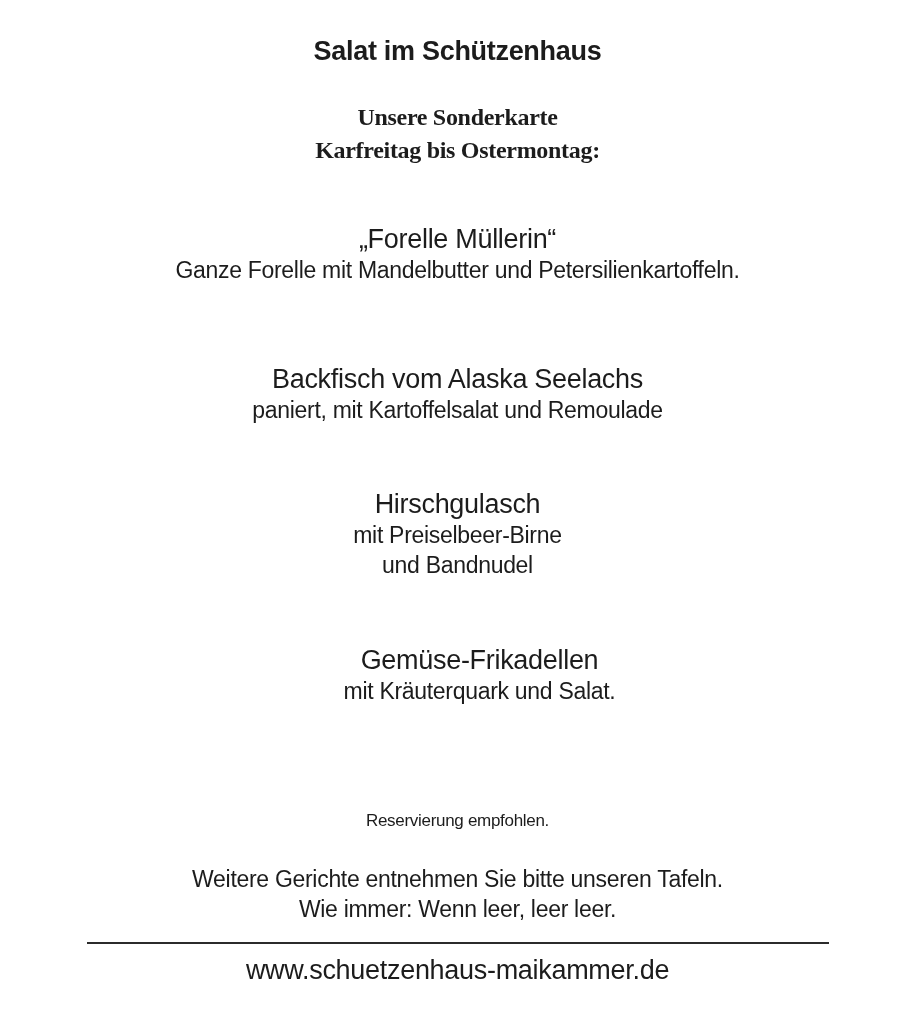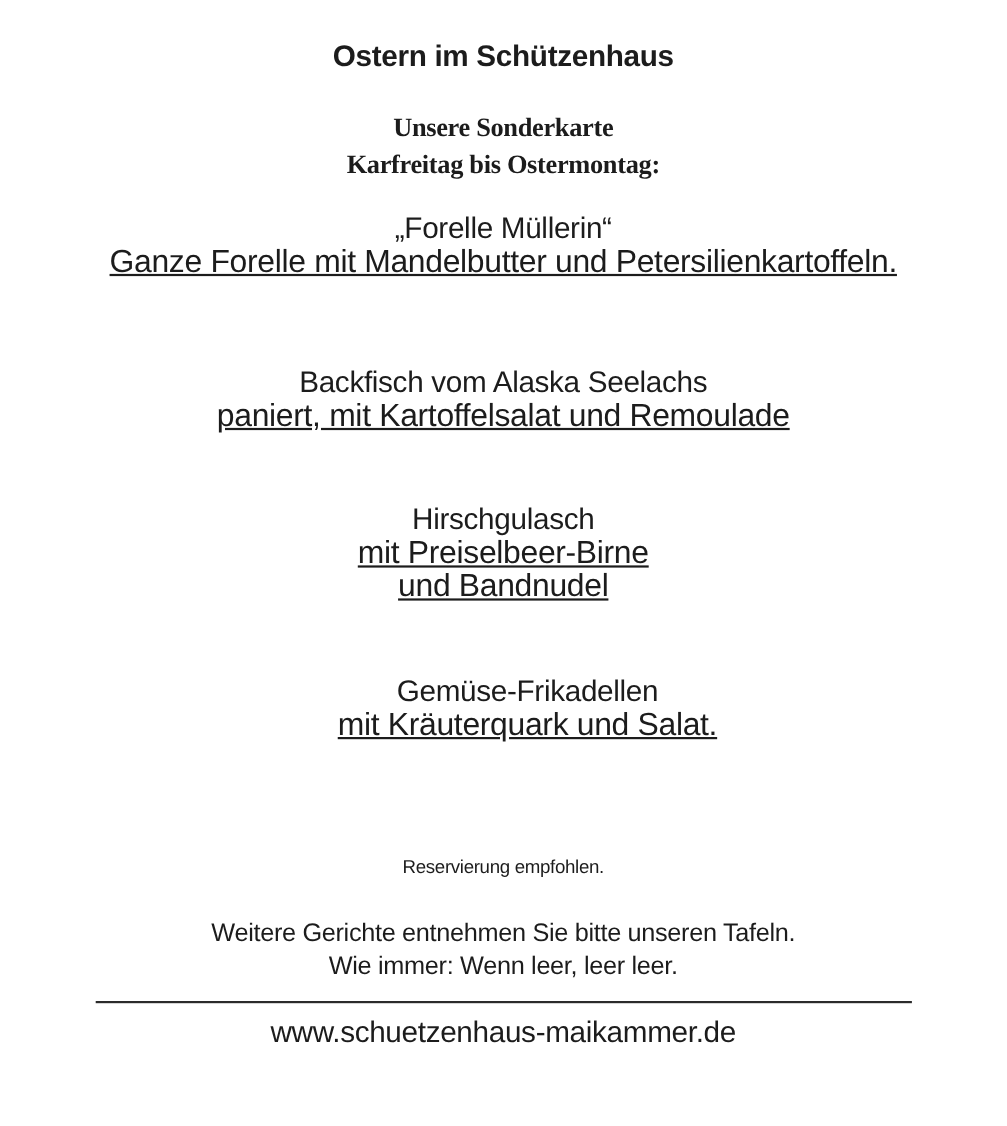--- a/index.html
+++ b/index.html
@@ -31,25 +31,24 @@
     font-weight: bold;
     line-height: 33px;
     font-family: Liberation Serif, serif;
   }
   .dish .name {
     font-size: 27px;
     font-weight: 400;
     line-height: 32px;
   }
   .dish .desc {
-    font-size: 29px;
+    font-size: 23px;
     line-height: 30px;
-    text-decoration: underline;
   }
-  .dish-1 { margin-top: 24px; }
+  .dish-1 { margin-top: 56px; }
   .dish-2 { margin-top: 78px; }
   .dish-3 { margin-top: 63px; }
   .dish-4 { margin-top: 64px; padding-left: 44px; }
   .note-reservation {
     margin-top: 100px;
     font-size: 17px;
     line-height: 30px;
   }
   .footer-notes {
     margin-top: 28px;
@@ -66,21 +65,21 @@
     margin-top: 12px;
     font-size: 27px;
     line-height: 28px;
   }
 </style>
 </head>
 <body>
 
 <div class="menu">
 
-  <div class="title">Ostern im Schützenhaus</div>
+  <div class="title">Salat im Schützenhaus</div>
 
   <div class="subtitle">
     <div>Unsere Sonderkarte</div>
     <div>Karfreitag bis Ostermontag:</div>
   </div>
 
   <div class="dish dish-1">
     <div class="name">„Forelle Müllerin“</div>
     <div class="desc">Ganze Forelle mit Mandelbutter und Petersilienkartoffeln.</div>
   </div>

